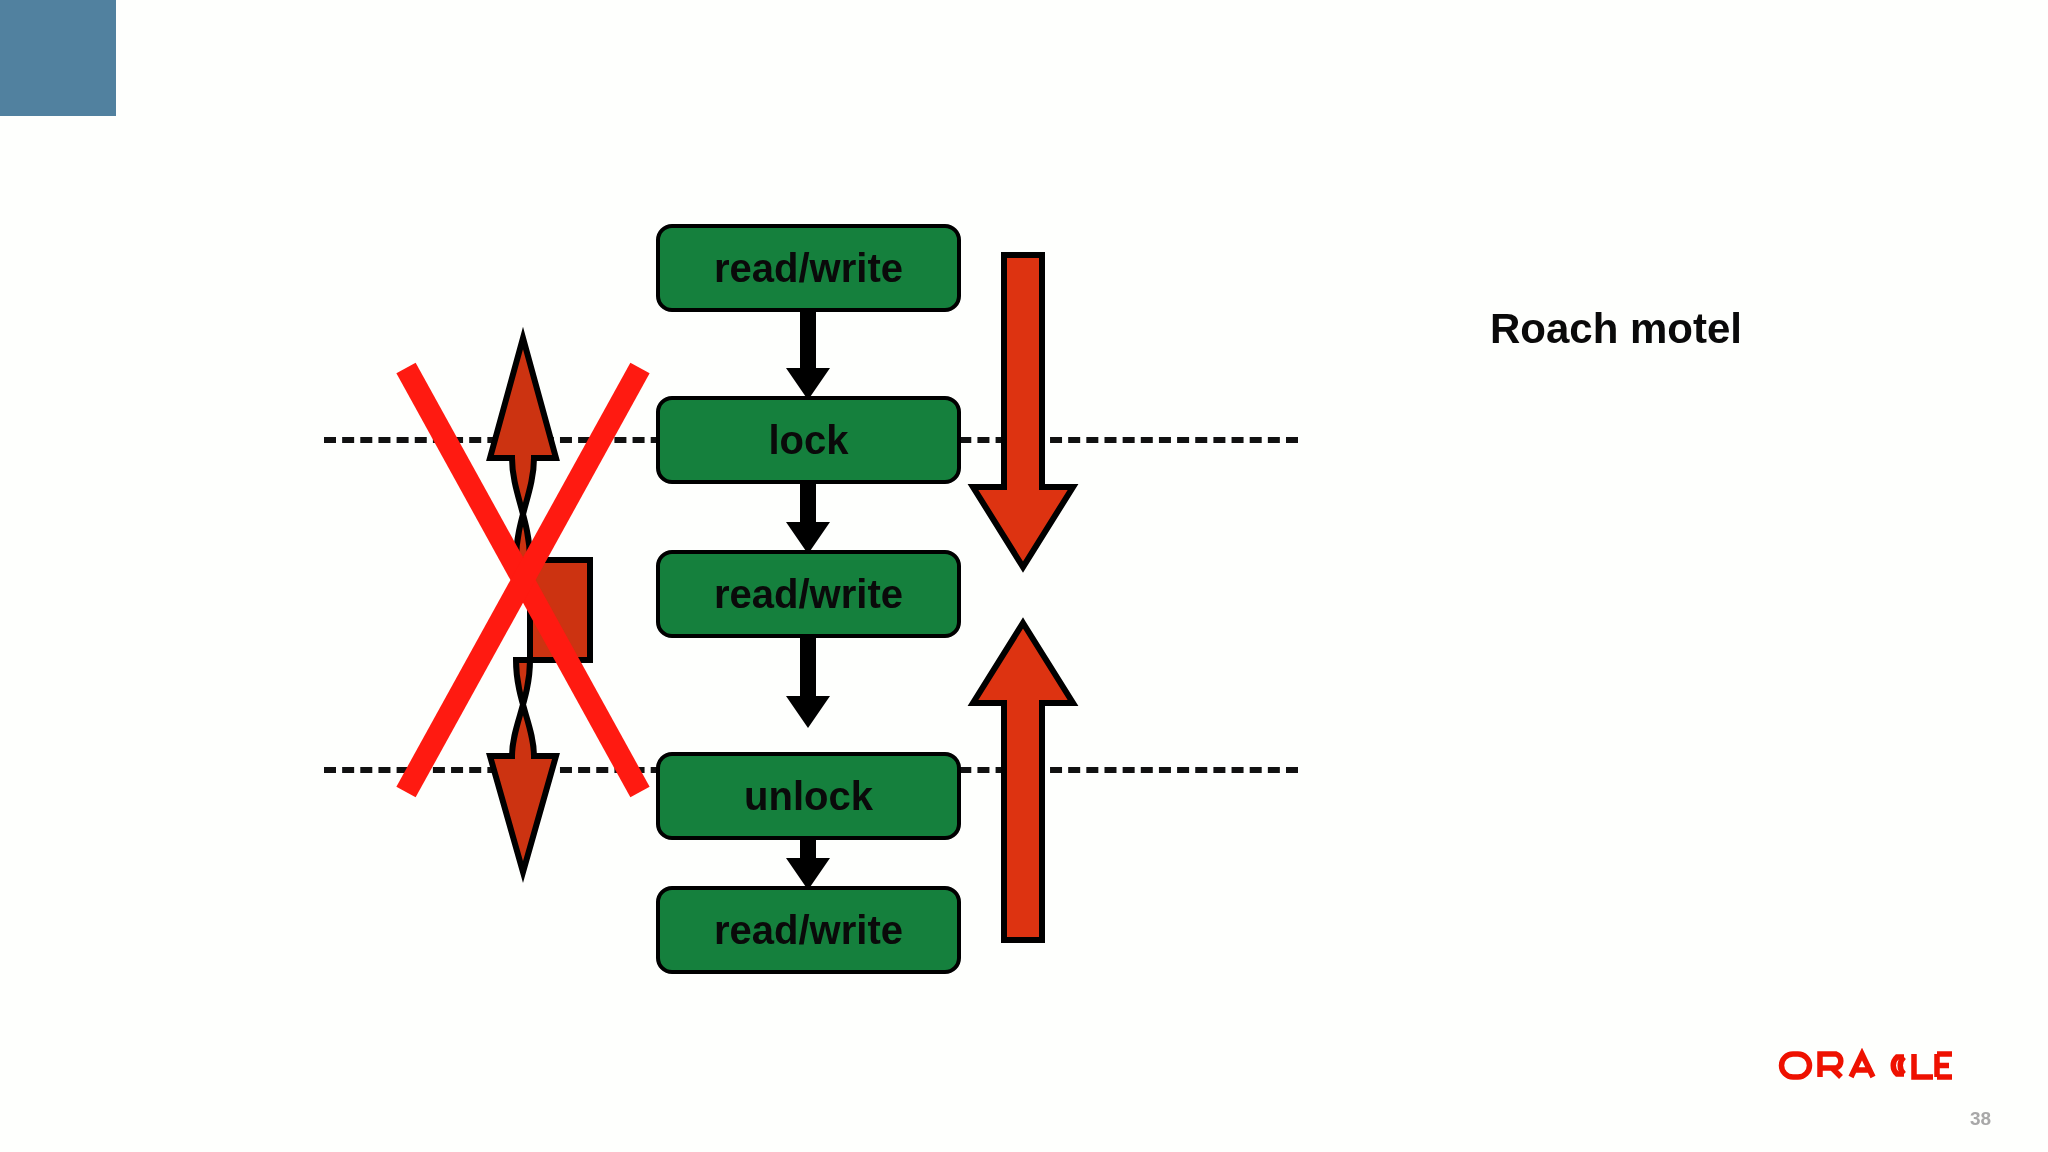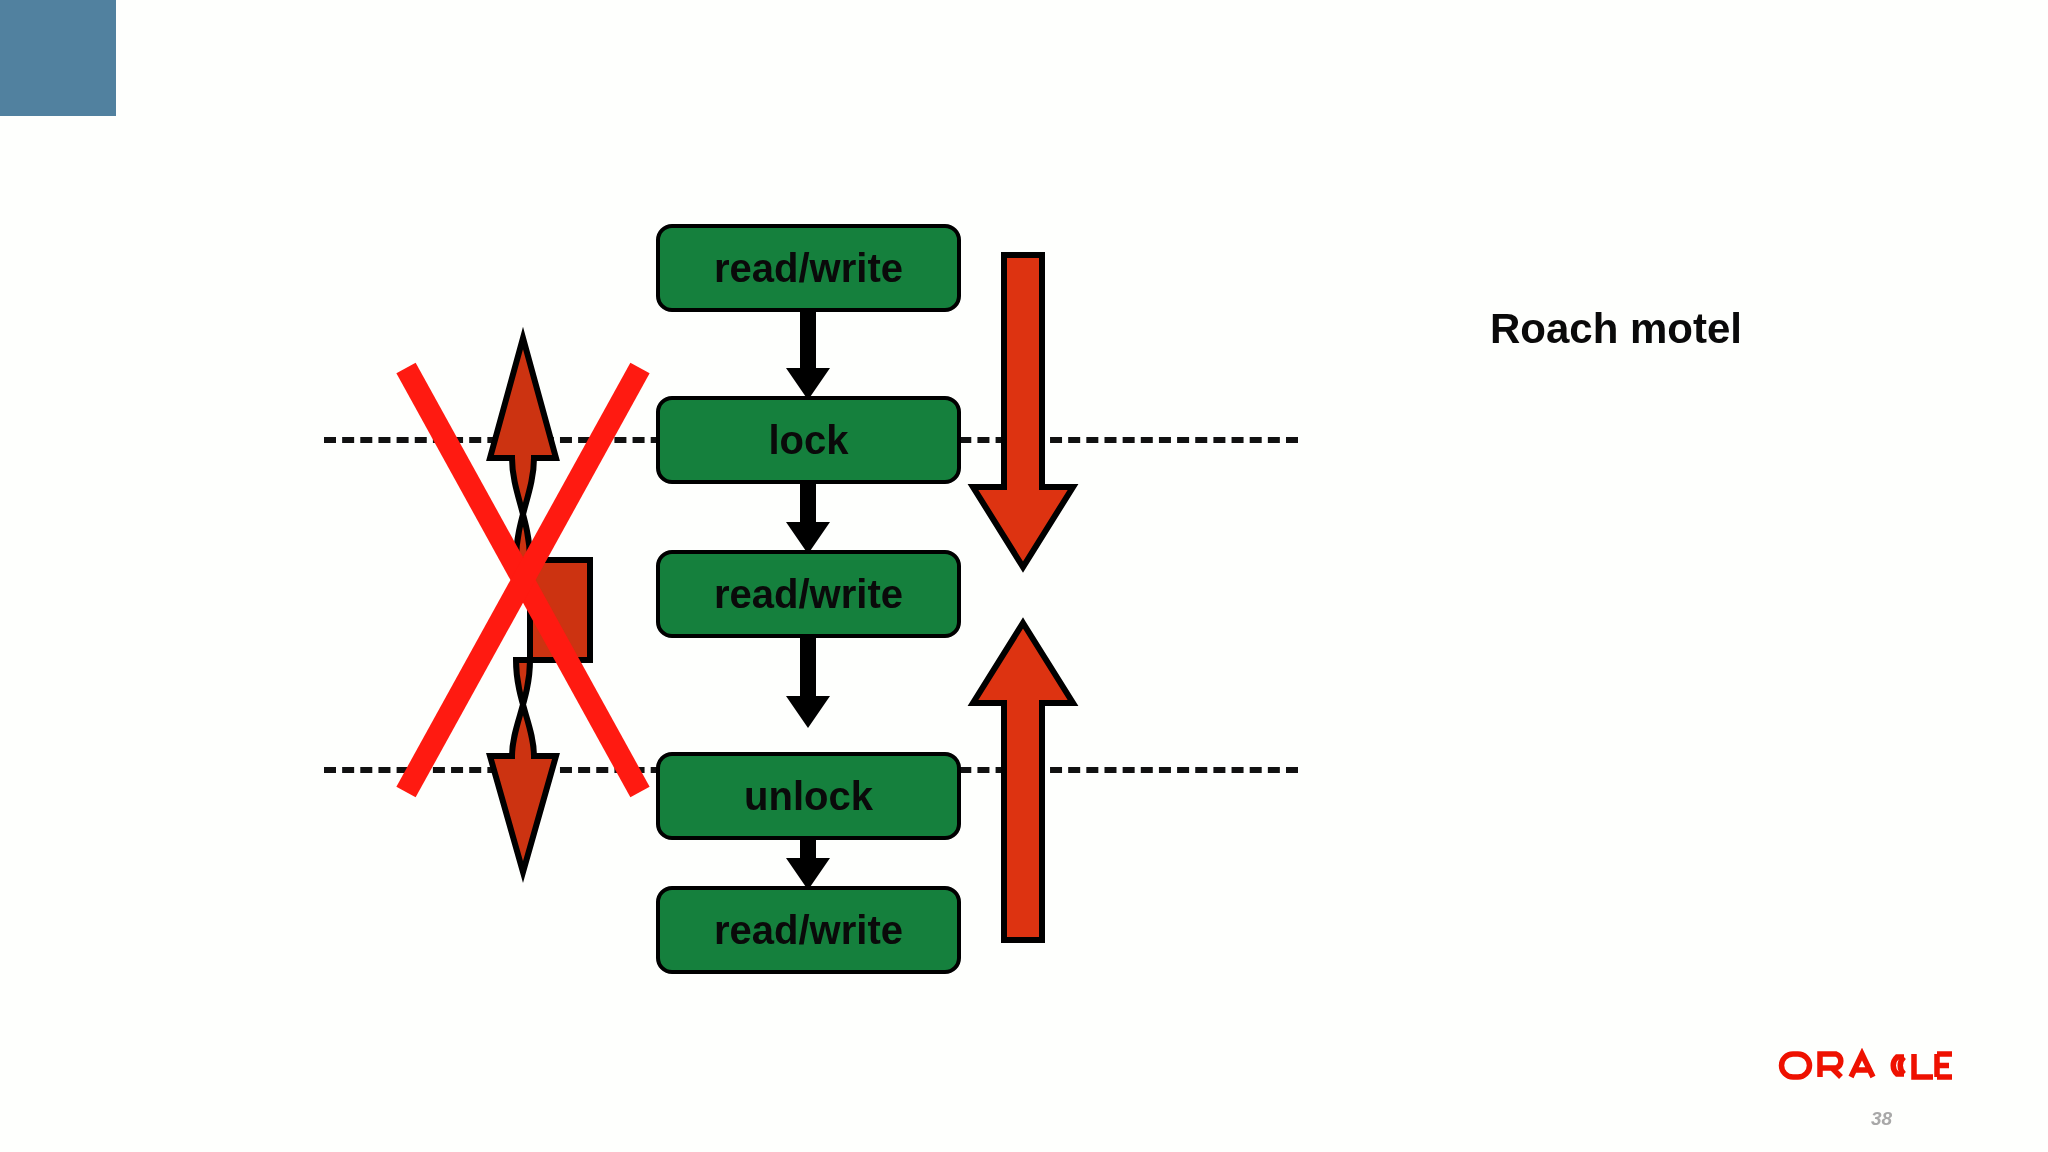--- a/index.html
+++ b/index.html
@@ -86,26 +86,25 @@
 
   #oracle-logo {
     position: absolute;
     left: 1778px;
     top: 1048px;
     width: 175px;
     height: 40px;
   }
   #page-number {
     position: absolute;
-    left: 1871px;
+    left: 1970px;
     top: 1108px;
     font-size: 19px;
     font-weight: bold;
     color: #a8a8a8;
-    font-style: italic;
   }
 </style>
 </head>
 <body>
 
 <div id="slide">
 
   <div id="corner-square"></div>
 
 

